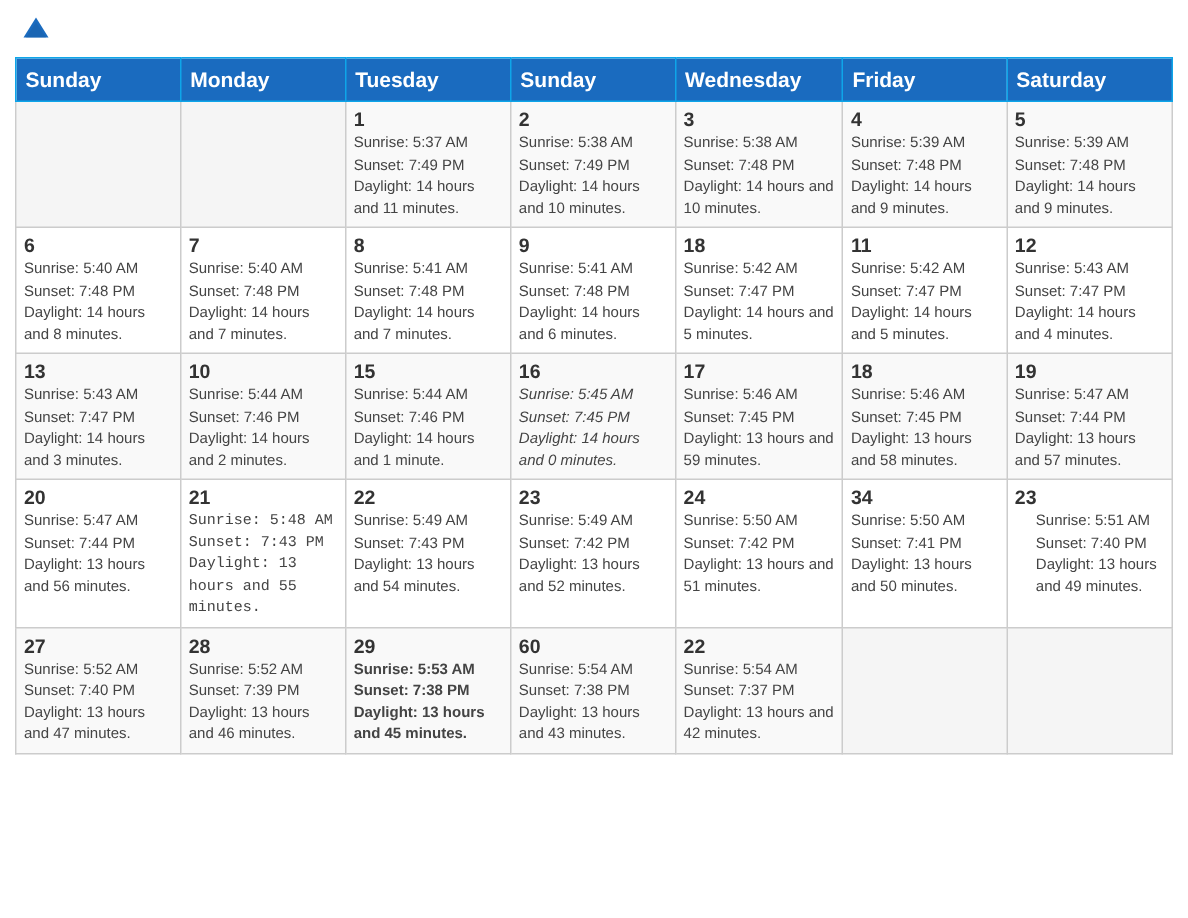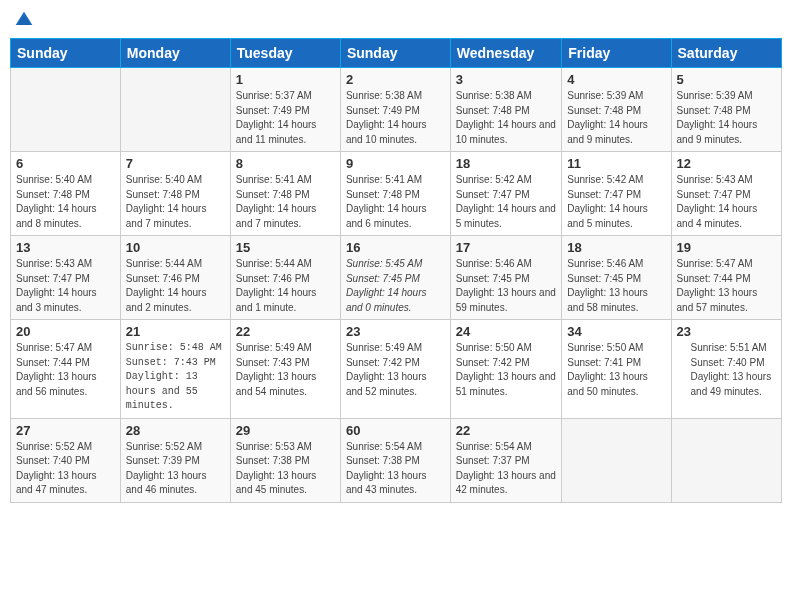--- a/index.html
+++ b/index.html
@@ -289,21 +289,21 @@
 Daylight: 13 hours and 47 minutes.</div>
         </td>
         <td>
           <span class="day-number">28</span>
           <div class="day-info" style="white-space: pre-line;">Sunrise: 5:52 AM
 Sunset: 7:39 PM
 Daylight: 13 hours and 46 minutes.</div>
         </td>
         <td>
           <span class="day-number">29</span>
-          <div class="day-info" style="white-space: pre-line;">Sunrise: 5:53 AM
+          <div class="day-info" style="white-space: pre-line; font-weight: bold;">Sunrise: 5:53 AM
 Sunset: 7:38 PM
 Daylight: 13 hours and 45 minutes.</div>
         </td>
         <td>
           <span class="day-number">60</span>
           <div class="day-info" style="white-space: pre-line;">Sunrise: 5:54 AM
 Sunset: 7:38 PM
 Daylight: 13 hours and 43 minutes.</div>
         </td>
         <td>

